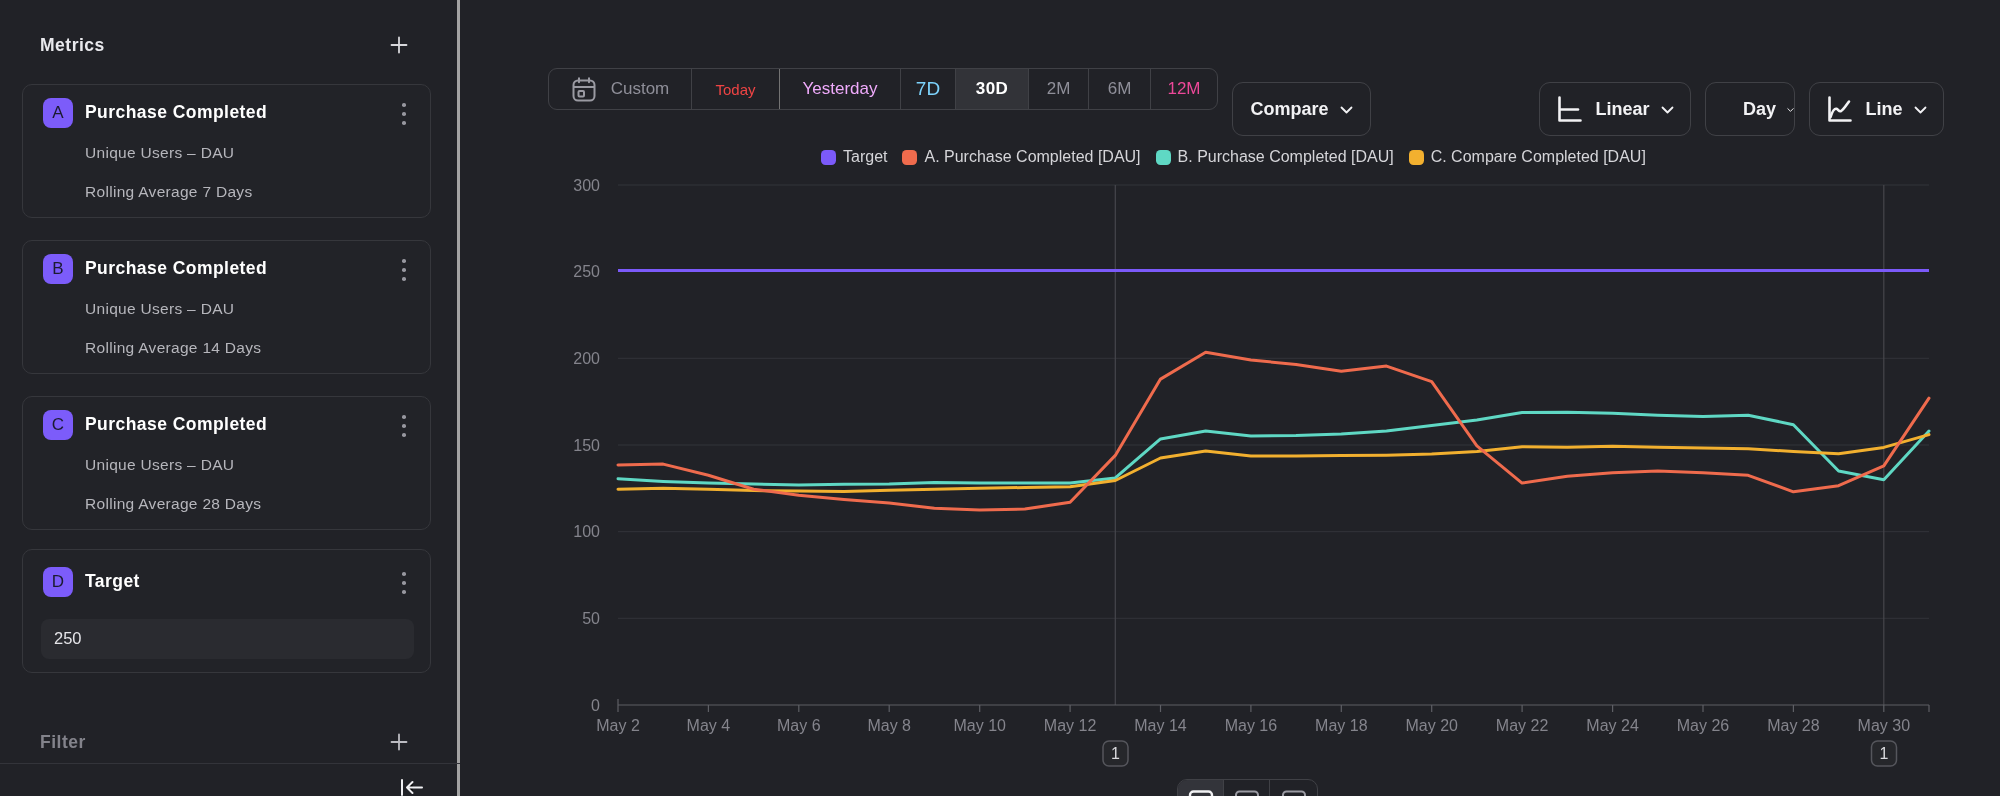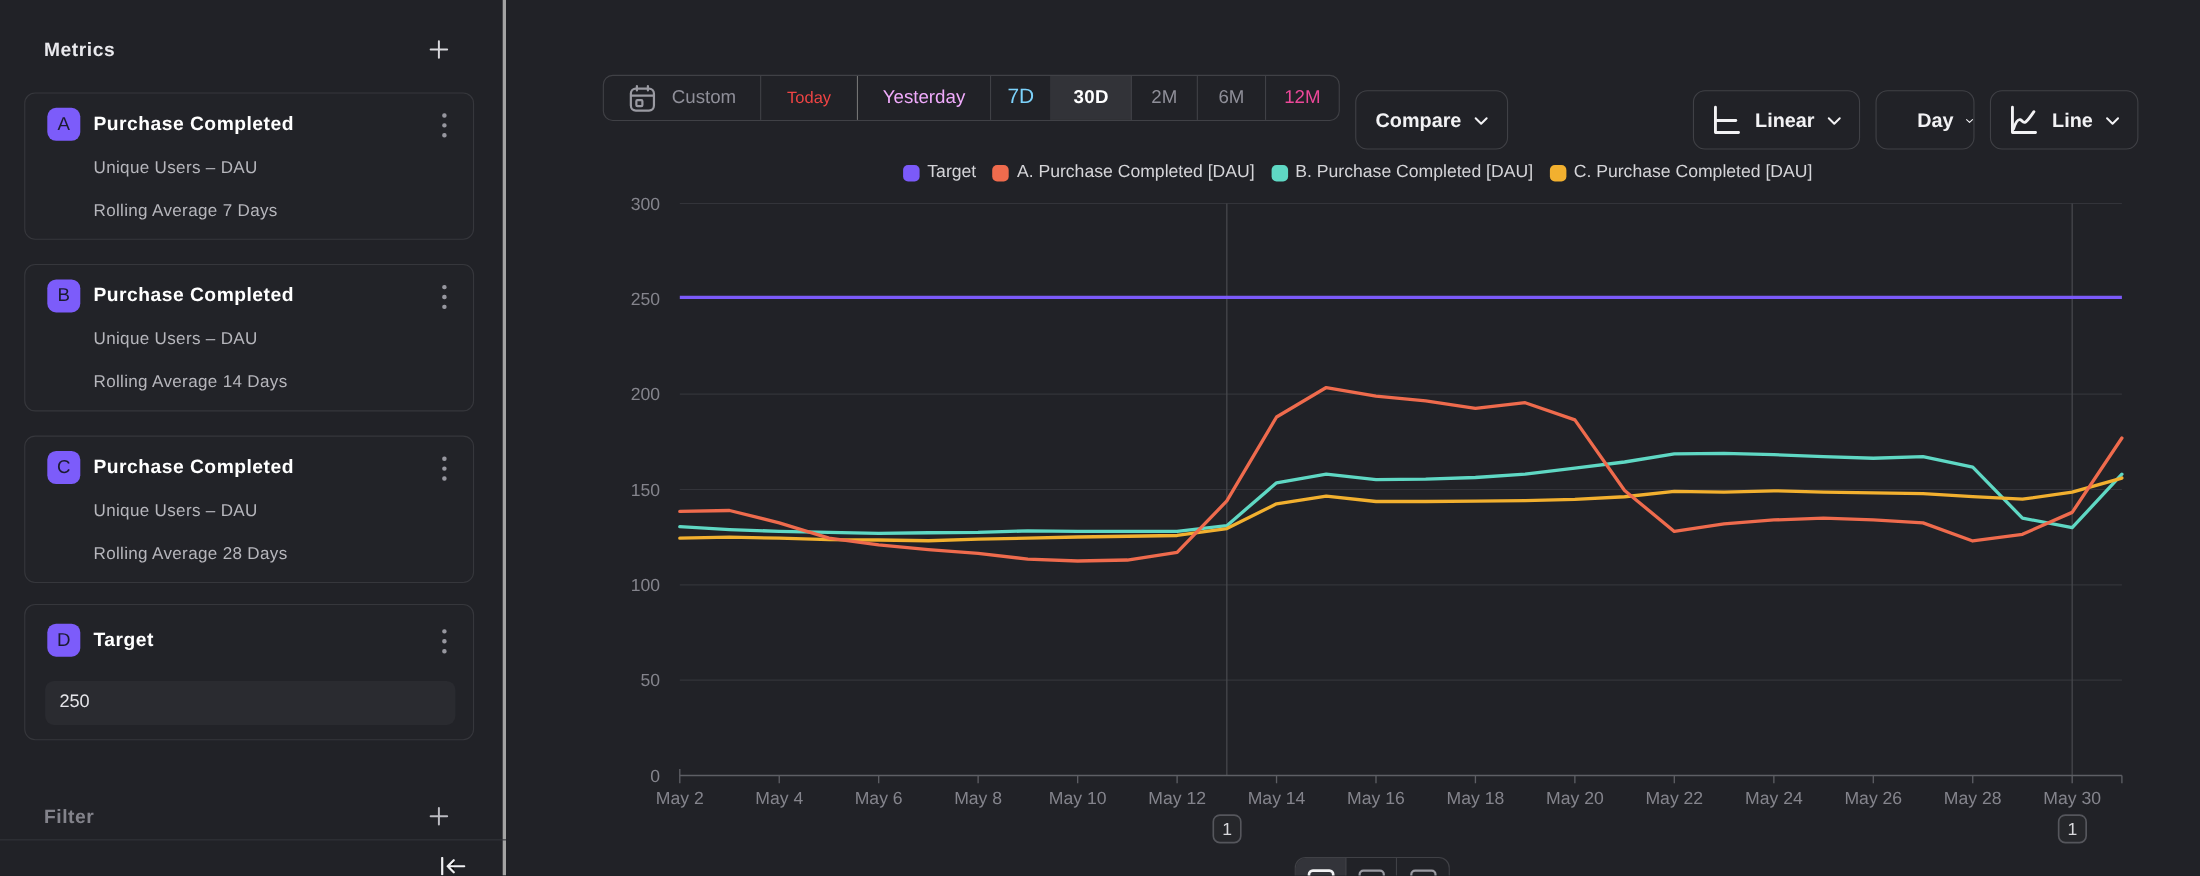--- a/index.html
+++ b/index.html
@@ -219,21 +219,21 @@
     </div>
   </div>
   <div class="leg" style="left:821px;">
     <div class="sw" style="background:#7b5af9;"></div>
       <div class="lt">Target</div>
     <div class="sw" style="background:#ef6b4d;"></div>
       <div class="lt">A. Purchase Completed [DAU]</div>
     <div class="sw" style="background:#5fd8c4;"></div>
       <div class="lt">B. Purchase Completed [DAU]</div>
     <div class="sw" style="background:#f2b02f;"></div>
-      <div class="lt" style="margin-right:0;">C. Purchase Completed [DAU]</div>
+      <div class="lt" style="margin-right:0;">C. Compare Completed [DAU]</div>
   </div>
 
   <div class="abs" style="left:1177px;top:779px;width:141px;height:40px;border:1px solid #404146;border-radius:10px;display:flex;overflow:hidden;">
     <div style="width:46px;background:#33343a;border-right:1px solid #404146;display:flex;justify-content:center;">
         <svg width="26" height="30" viewBox="0 0 26 30" style="margin-top:10px">
           <rect x="2" y="1.5" width="22" height="17" rx="3.5" stroke="#f2f2f4" stroke-width="2.4" fill="none"></rect>
         </svg>
       </div>
     <div style="width:46px;border-right:1px solid #404146;display:flex;justify-content:center;">
         <svg width="26" height="30" viewBox="0 0 26 30" style="margin-top:10px">

